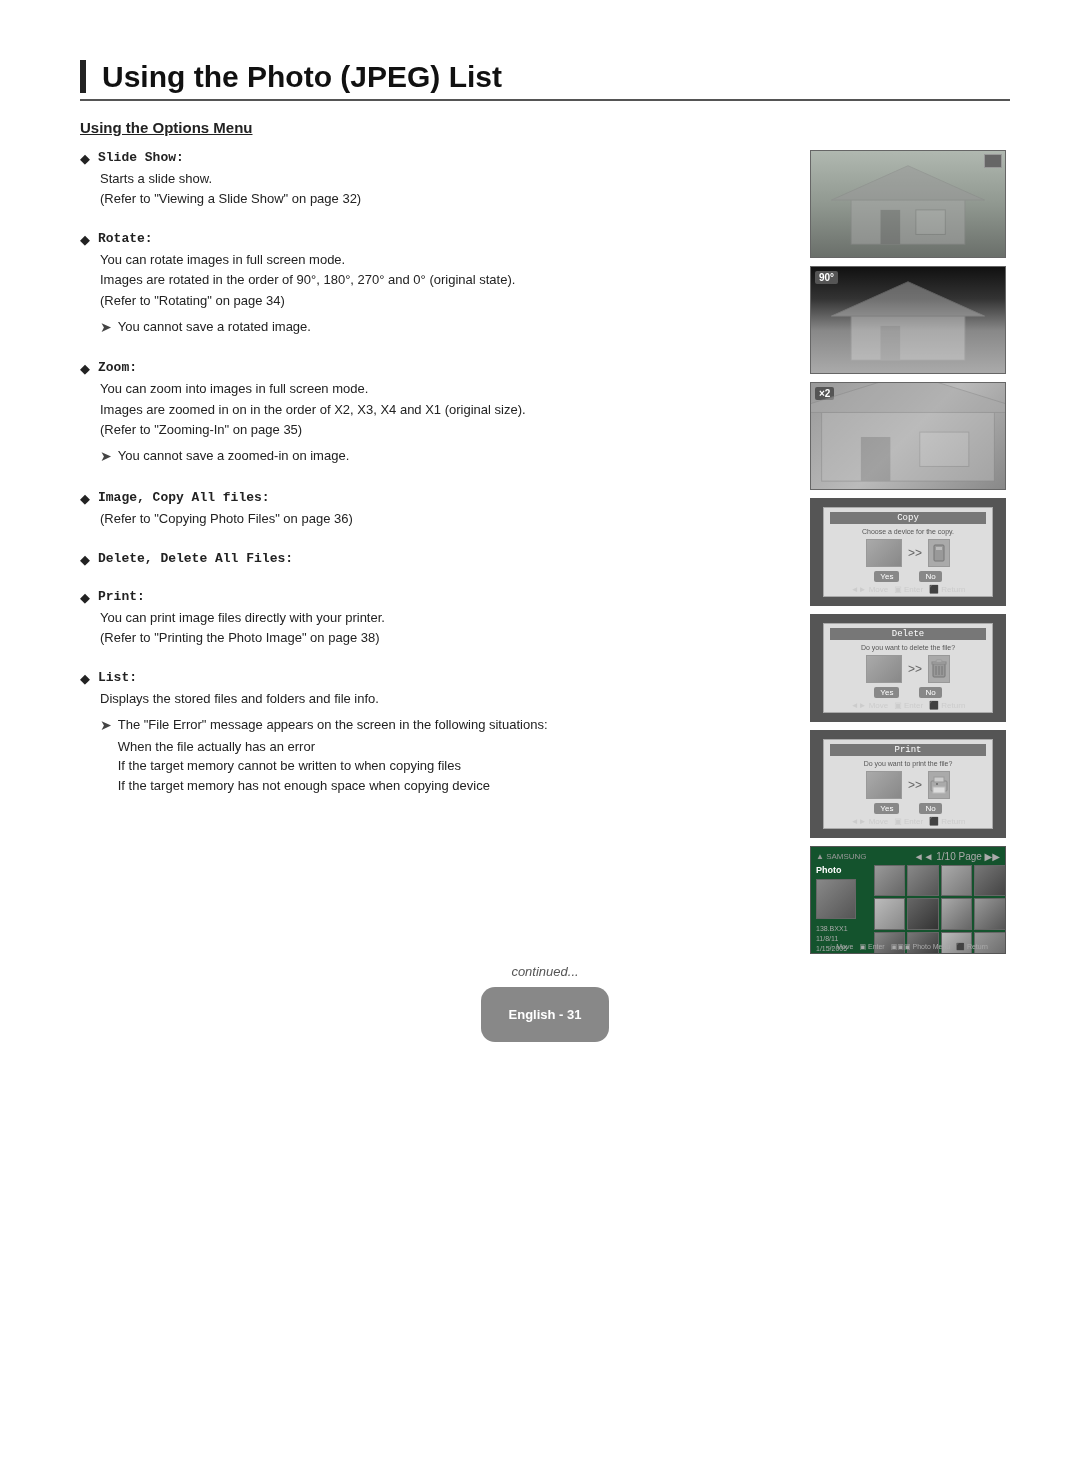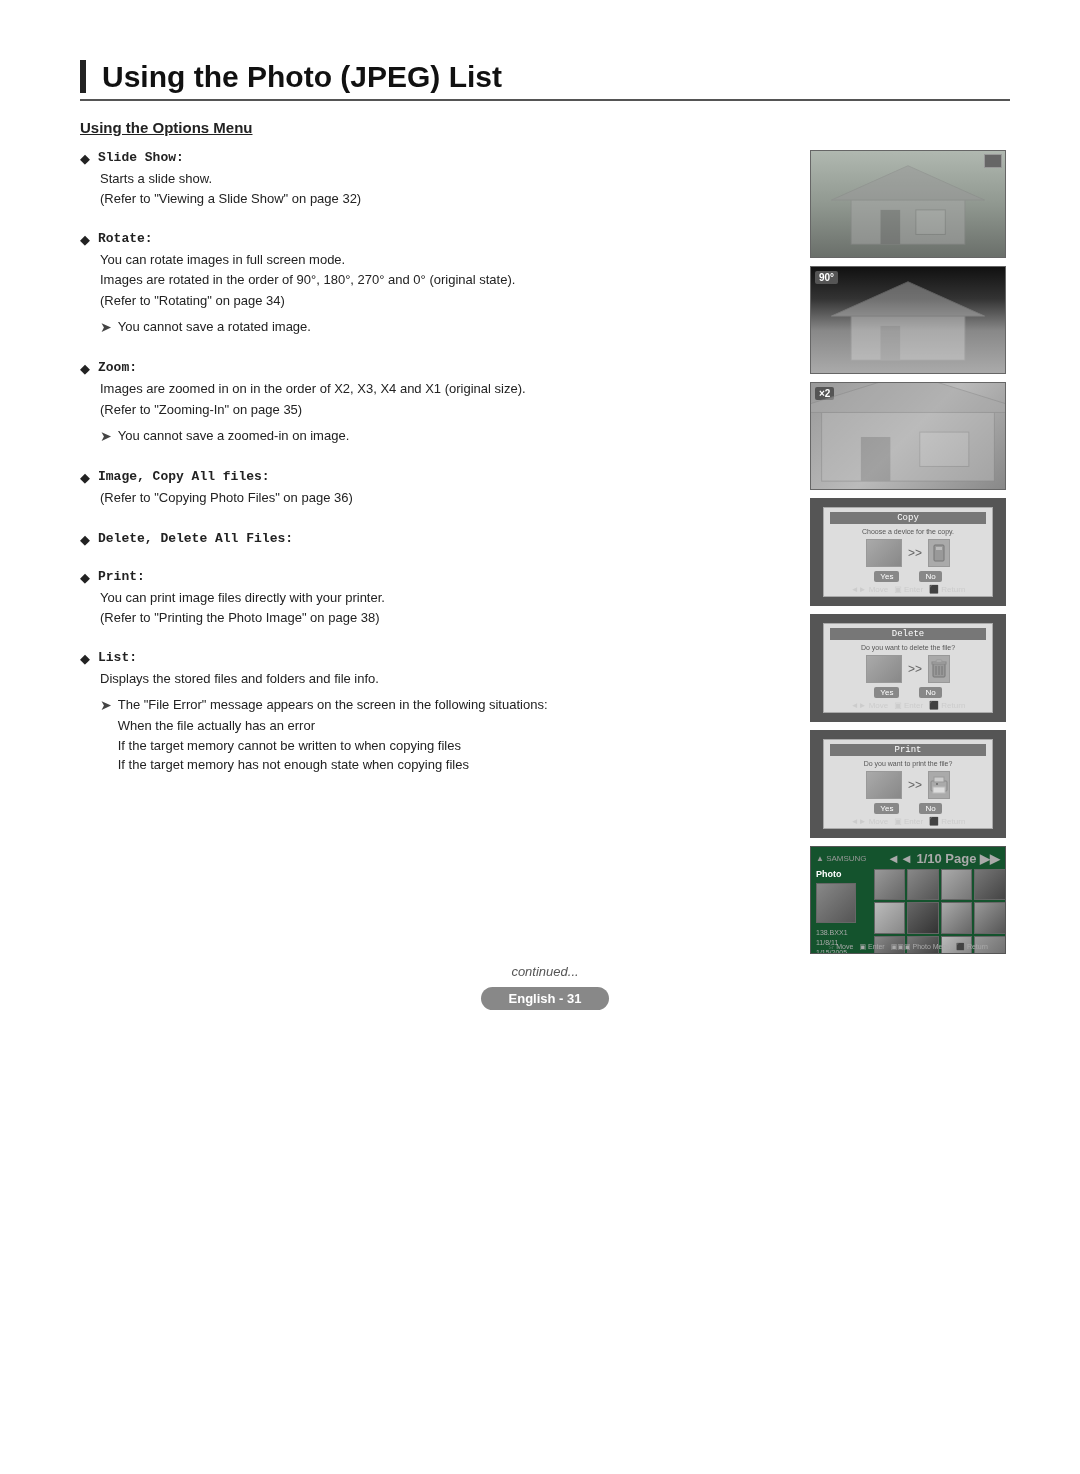--- a/index.html
+++ b/index.html
@@ -297,21 +297,21 @@
       text-align: center;
       margin-top: 8px;
     }
 
     .page-number-badge {
       display: inline-block;
       background: #888;
       color: #fff;
       font-size: 13px;
       font-weight: bold;
-      padding: 4px 28px;
+      padding: 20px 28px;
       border-radius: 14px;
     }
   </style>
 </head>
 <body>
 
 <div class="page-header">
   <div class="page-title">Using the Photo (JPEG) List</div>
 </div>
 <hr class="header-rule">
@@ -347,20 +347,21 @@
         </div>
       </div>
     </div>
 
     <div class="option-block">
       <div class="option-header">
         <span class="diamond">◆</span>
         <span class="option-title">Zoom:</span>
       </div>
       <div class="option-body">
+        <div>You can zoom into images in full screen mode.</div>
         <div>Images are zoomed in on in the order of X2, X3, X4 and X1 (original size).</div>
         <div>(Refer to "Zooming-In" on page 35)</div>
         <div class="note-line">
           <span class="arrow-icon">➤</span>
           <span class="note-text">You cannot save a zoomed-in on image.</span>
         </div>
       </div>
     </div>
 
     <div class="option-block">
@@ -397,21 +398,21 @@
         <span class="option-title">List:</span>
       </div>
       <div class="option-body">
         <div>Displays the stored files and folders and file info.</div>
         <div class="note-line" style="margin-top:6px;">
           <span class="arrow-icon">➤</span>
           <div class="note-text">
             <div>The "File Error" message appears on the screen in the following situations:</div>
             <div style="margin-top:2px;">When the file actually has an error</div>
             <div>If the target memory cannot be written to when copying files</div>
-            <div>If the target memory has not enough state when copying files</div>
+            <div>If the target memory has not enough space when copying device</div>
           </div>
         </div>
       </div>
     </div>
 
   </div>
 
   <div class="right-column">
 
     <div class="screenshot-box">
@@ -530,21 +531,21 @@
           <span>◄► Move</span>
           <span>▣ Enter</span>
           <span>⬛ Return</span>
         </div>
       </div>
     </div>
 
     <div class="list-screen">
       <div class="list-screen-header">
         <div style="color:#999;font-size:8px;">▲ SAMSUNG</div>
-        <div style="color:#aaa;font-size:13px;font-weight:bold;">◄◄ 1/10 Page ▶▶</div>
+        <div style="color:#aaa;font-size:10px;">◄◄ 1/10 Page ▶▶</div>
       </div>
       <div class="list-screen-body">
         <div class="list-left">
           <div style="color:#fff;font-size:9px;font-weight:bold;margin-bottom:2px;">Photo</div>
           <div style="width:40px;height:40px;background:linear-gradient(135deg,#888 0%,#555 100%);border:1px solid #666;margin-bottom:3px;"></div>
           <div class="list-info">
             <div>138.BXX1</div>
             <div>11/8/11</div>
             <div>1/15/2005</div>
             <div>Size: 0.5MB</div>

